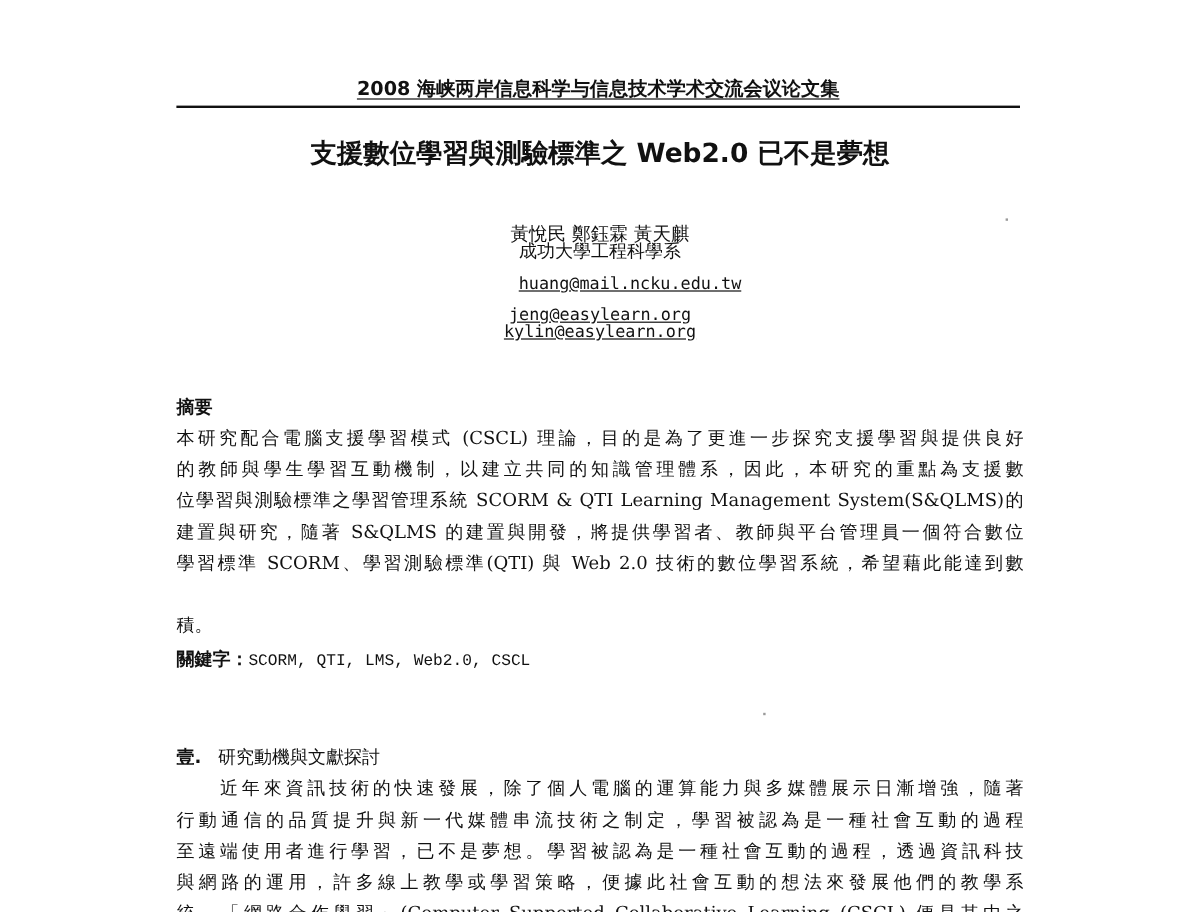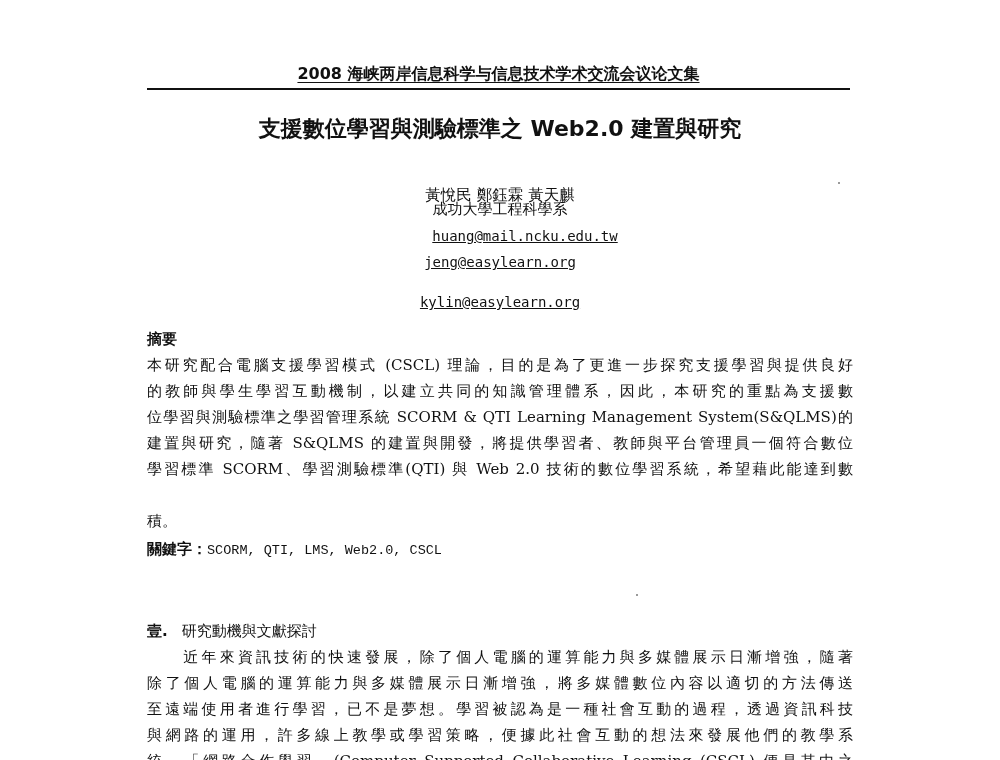--- a/index.html
+++ b/index.html
@@ -29,21 +29,21 @@
   }
   .center-line {
     position:absolute; left:0; width:1000px; text-align:center;
     font-size:15px; line-height:22px;
   }
   .authors { top:184px; font-weight:normal; font-size:15.5px; }
   .dept { top:198px; }
   .email { font-family:"DejaVu Sans Mono","Liberation Mono",monospace; font-size:14px; text-decoration:underline; }
   .email-0 { top:225px;padding-left:25px; }
   .email-1 { top:251px; }
-  .email-2 { top:291px; }
+  .email-2 { top:265px; }
   .block { position:absolute; left:147px; width:706px; }
   .abstract-heading { top:328px; font-size:15px; font-weight:bold; line-height:22px; font-family:"DejaVu Sans","Liberation Sans",sans-serif; }
   .para-line {
     position:absolute; left:147px; width:706px; font-size:15px; line-height:22px;
     white-space:nowrap; text-align:justify; text-align-last:justify; overflow:hidden;
   }
   .para-line.last { text-align-last:left; }
   .keywords {
     position:absolute; left:147px; top:538px; font-size:15px; line-height:22px; white-space:nowrap;
   }
@@ -57,21 +57,21 @@
 </style>
 </head>
 <body>
 
 <div class="page">
 
   <div class="running-header">
     <span>2008 海峡两岸信息科学与信息技术学术交流会议论文集</span>
   </div>
 
-  <div class="title">支援數位學習與測驗標準之 Web2.0 建置與研究</div>
+  <div class="title">支援數位學習與測驗標準之 Web2.0 已不是夢想</div>
 
   <div class="center-line authors">黃悅民  鄭鈺霖  黃天麒</div>
   <div class="center-line dept">成功大學工程科學系</div>
   <div class="center-line email-0"><span class="email">huang@mail.ncku.edu.tw</span></div>
   <div class="center-line email-1"><span class="email">jeng@easylearn.org</span></div>
   <div class="center-line email-2"><span class="email">kylin@easylearn.org</span></div>
 
   <div class="block abstract-heading">摘要</div>
 
   <div class="para-line" style="top:354px">本研究配合電腦支援學習模式 (CSCL) 理論，目的是為了更進一步探究支援學習與提供良好</div>
@@ -83,20 +83,20 @@
 
   <div class="keywords">
     <span class="kw-label">關鍵字：</span><span class="kw-values">SCORM,  QTI,  LMS,  Web2.0,  CSCL</span>
   </div>
 
   <div class="section-heading">
     <span class="num">壹.</span><span>研究動機與文獻探討</span>
   </div>
 
   <div class="para-line" style="top:646px">　　近年來資訊技術的快速發展，除了個人電腦的運算能力與多媒體展示日漸增強，隨著</div>
-  <div class="para-line" style="top:672px">除了個人電腦的運算能力與多媒體展示日漸增強，將多媒體數位內容以適切的方法傳送</div>
+  <div class="para-line" style="top:672px">行動通信的品質提升與新一代媒體串流技術之制定，學習被認為是一種社會互動的過程</div>
   <div class="para-line" style="top:698px">至遠端使用者進行學習，已不是夢想。學習被認為是一種社會互動的過程，透過資訊科技</div>
   <div class="para-line" style="top:724px">與網路的運用，許多線上教學或學習策略，便據此社會互動的想法來發展他們的教學系</div>
   <div class="para-line" style="top:750px">統。「網路合作學習」(Computer Supported Collaborative Learning (CSCL) 便是其中之</div>
 
   <div class="speck" style="left:838px; top:182px"></div>
   <div class="speck" style="left:636px; top:594px"></div>
 </div>
 
 </body></html>

